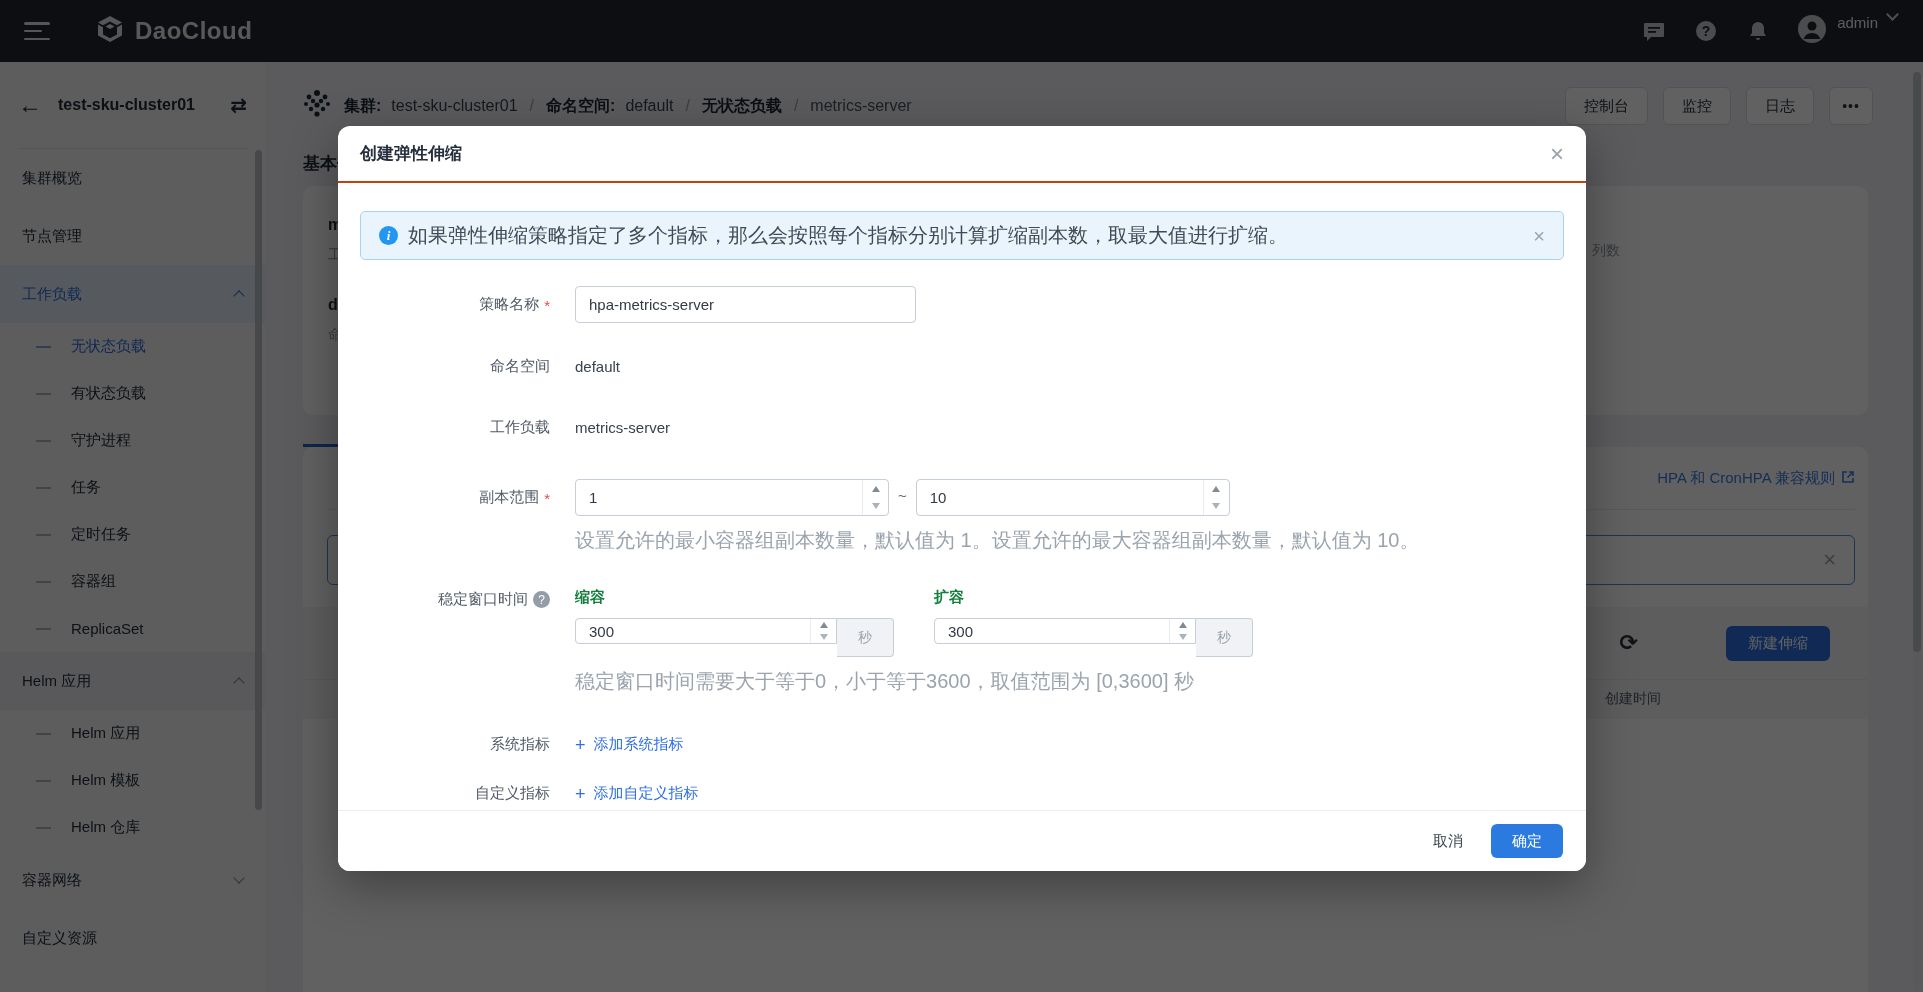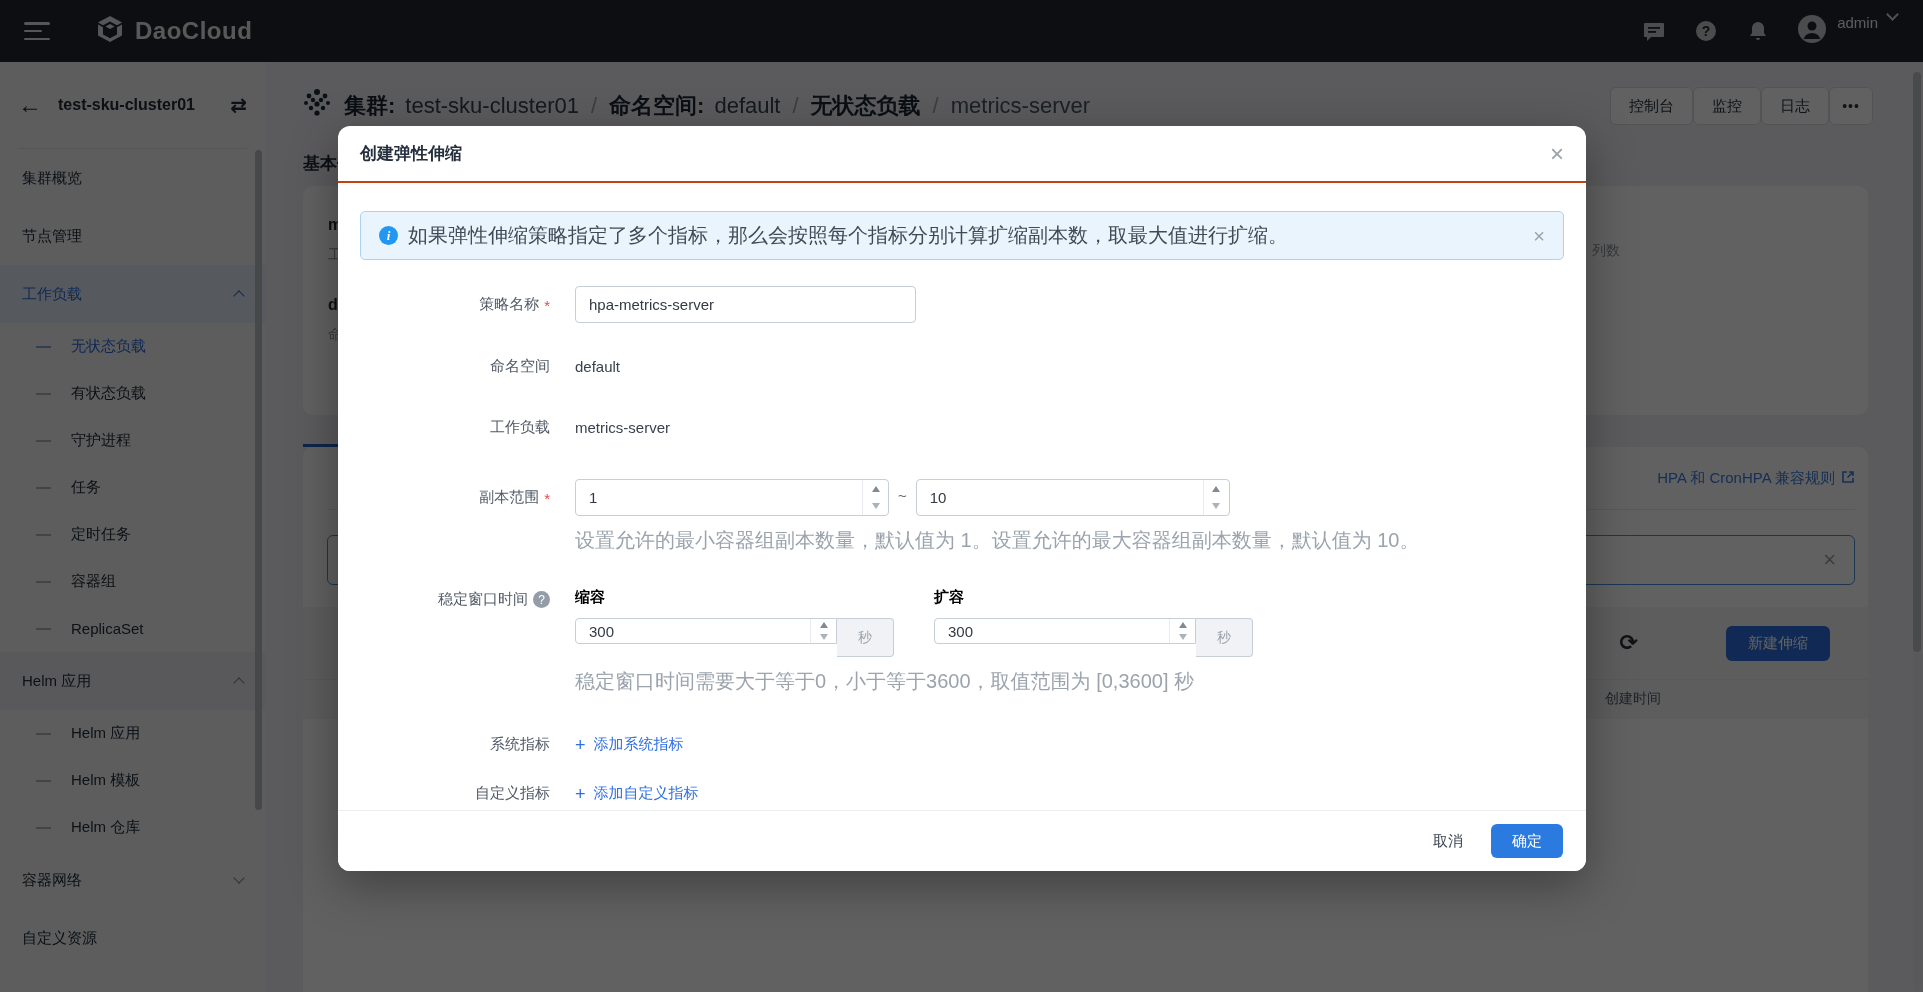--- a/index.html
+++ b/index.html
@@ -43,26 +43,26 @@
   .m-chev { width:8px; height:8px; border-right:1.8px solid #7c858f; border-bottom:1.8px solid #7c858f; }
   .m-chev.down { transform:rotate(45deg); margin-top:-4px; }
   .m-chev.up { transform:rotate(-135deg); margin-top:4px; }
   .sec-active .m-chev { border-color:#2e6bd8; }
   .side-scroll { position:absolute; right:3px; top:88px; width:7px; height:660px;
                  background:#b9bdc2; border-radius:4px; }
 
   
   .main { position:absolute; left:265px; top:62px; width:1658px; height:930px; background:#eef0f3; }
   .page-head { height:88px; display:flex; align-items:center; padding:0 50px 0 35px; }
-  .crumb { display:flex; align-items:center; gap:10px; font-size:22px;justify-content:space-between; }
+  .crumb { display:flex; align-items:center; gap:10px; font-size:16px;justify-content:space-between; }
   .crumb .b { font-weight:bold; color:#1d2733; }
   .crumb .v { color:#39434e; }
   .crumb .sep { color:#9aa2aa; padding:0 2px; }
   .crumb .last { color:#4a545e; }
-  .head-actions { margin-left:auto; display:flex; align-items:center; }
+  .head-actions { margin-left:auto; display:flex; align-items:center; gap:15px; }
   .h-btn { height:38px; padding:0 18px; background:#fff; border:1px solid #d5d9de; border-radius:6px;
            font-size:15px; color:#2a333d; display:flex; align-items:center; cursor:pointer; }
   .h-more { width:44px; justify-content:center; letter-spacing:1px; font-size:14px; padding:0; }
 
   .section-title { position:absolute; left:38px; top:90px; font-size:17px; font-weight:bold; color:#202a35; }
   .card1 { position:absolute; left:38px; top:124px; width:1565px; height:229px; background:#fff; border-radius:10px; }
   .card1 .cname { position:absolute; left:25px; top:30px; font-size:16px; font-weight:bold; color:#202a35; }
   .card1 .clab  { position:absolute; left:25px; top:60px; font-size:14px; color:#8d96a0; }
   .card1 .cname2{ position:absolute; left:25px; top:110px; font-size:16px; font-weight:bold; color:#202a35; }
   .card1 .clab2 { position:absolute; left:25px; top:140px; font-size:14px; color:#8d96a0; }
@@ -123,21 +123,21 @@
   .tri-up { width:0; height:0; border-left:4.5px solid transparent; border-right:4.5px solid transparent;
             border-bottom:6px solid #808a95; }
   .tri-dn { width:0; height:0; border-left:4.5px solid transparent; border-right:4.5px solid transparent;
             border-top:6px solid #aab2bb; }
   .tilde { padding:8px 9px 0; color:#5a636e; font-size:15px; }
   .helper { margin-top:11px; font-size:20px; color:#9ba3ad; }
 
   .q-ic { width:17px; height:17px; border-radius:50%; background:#939ca7; color:#fff; font-size:12px;
           display:flex; align-items:center; justify-content:center; cursor:pointer; flex:none; }
   .win-cols { display:flex; gap:40px; }
-  .win-col .wlab { font-size:15px; color:#000000; font-weight:bold; margin-bottom:11px; }
+  .win-col .wlab { font-size:15px; color:#15803d; font-weight:bold; margin-bottom:11px; }
   .addon-group { display:flex; }
   .addon-group .num { width:262px; border-radius:4px 0 0 4px; height:26px; }
   .addon { width:57px; height:39px; border:1px solid #c6ced8; border-left:none; border-radius:0 4px 4px 0;
            background:#f0f2f5; color:#99a1ab; font-size:14px; display:flex; align-items:center; justify-content:center; }
 
   .add-link { display:flex; align-items:center; gap:8px; color:#2f6fe4; font-size:15px; cursor:pointer; padding-top:6px; }
   .add-link .plus { font-size:18px; line-height:1; }
 
   .md-foot { position:absolute; left:0; bottom:0; width:100%; height:61px; border-top:1px solid #eceff2;
              display:flex; align-items:center; justify-content:flex-end; gap:28px; padding:0 23px;

